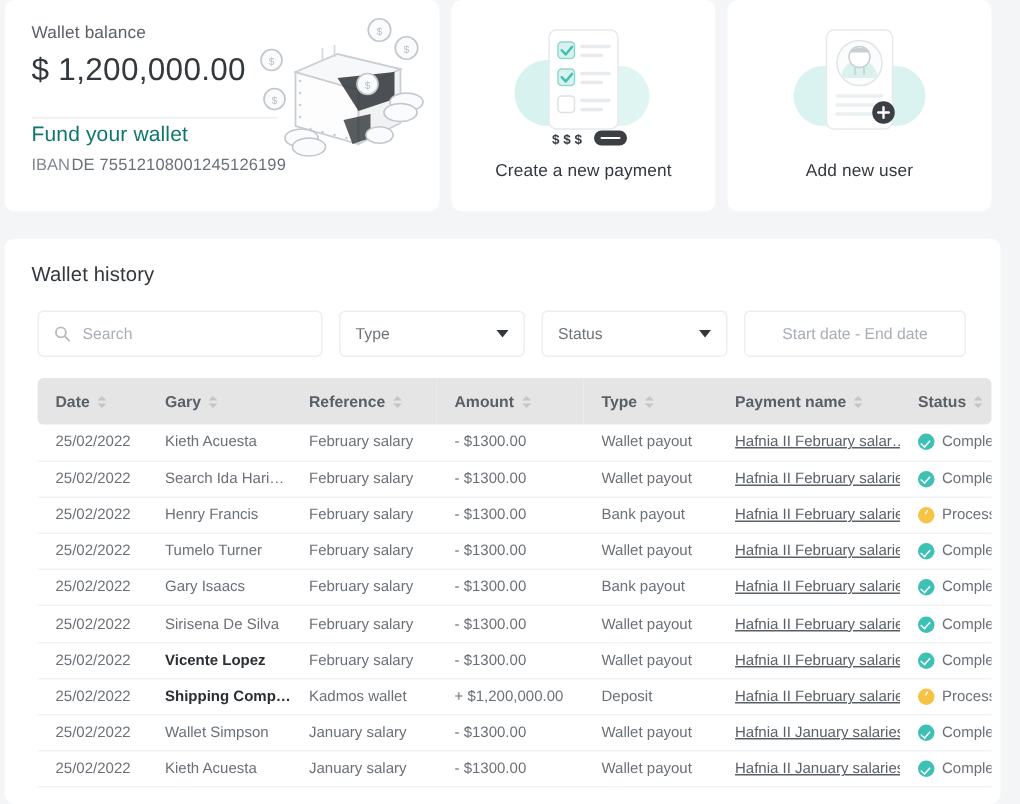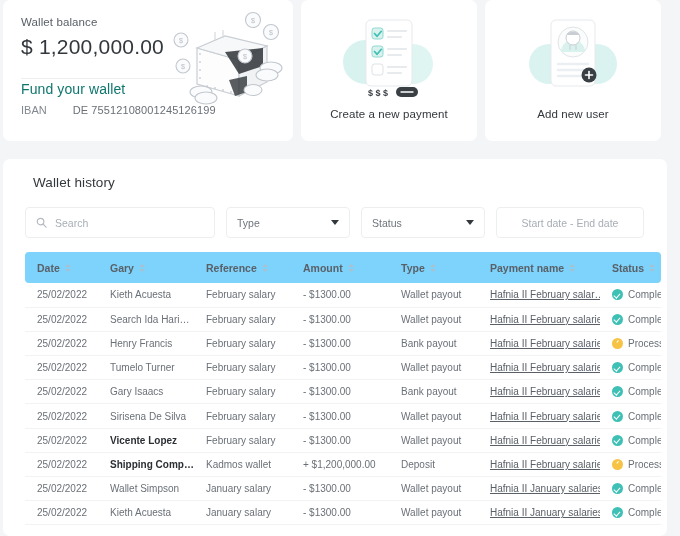--- a/index.html
+++ b/index.html
@@ -73,21 +73,21 @@
     color: #0f766e;
     margin-top: 22px;
     letter-spacing: .1px;
   }
 
   .iban-row {
     margin-top: 7px;
     font-size: 11px;
     color: #6a7077;
     display: flex;
-    gap: 26px;
+    gap: 1px;
     white-space: nowrap;
   }
   .iban-label { color: #82888f; }
   .iban-value { color: #6a7077; letter-spacing: .1px; }
 
   .wallet-illustration {
     position: absolute;
     right: 6px;
     top: 8px;
     width: 120px;
@@ -128,21 +128,21 @@
     height: 377px;
     padding: 16px 14px 0 14px;
     overflow: hidden;
     position: relative;
   }
 
   .history-title {
     font-size: 13.5px;
     color: #33383d;
     letter-spacing: .1px;
-    margin-left: 16px;
+    margin-left: 4px;
   }
 
   .filters {
     display: flex;
     gap: 11px;
     margin-top: 17px;
     margin-left: 8px;
   }
 
   .field {
@@ -173,21 +173,21 @@
   
   .table {
     margin-top: 14px;
     width: 636px;
     margin-left: 8px;
     border-collapse: collapse;
     table-layout: fixed;
   }
 
   .table thead th {
-    background: #7dd3fc;
+    background: #e5e5e5;
     font-size: 10.5px;
     font-weight: bold;
     color: #5a6067;
     text-align: right;
     height: 31px;
     padding: 0 0 0 12px;
     white-space: nowrap;
   }
   .table thead th:first-child { border-radius: 4px 0 0 4px; }
   .table thead th:last-child  { border-radius: 0 4px 4px 0; }

